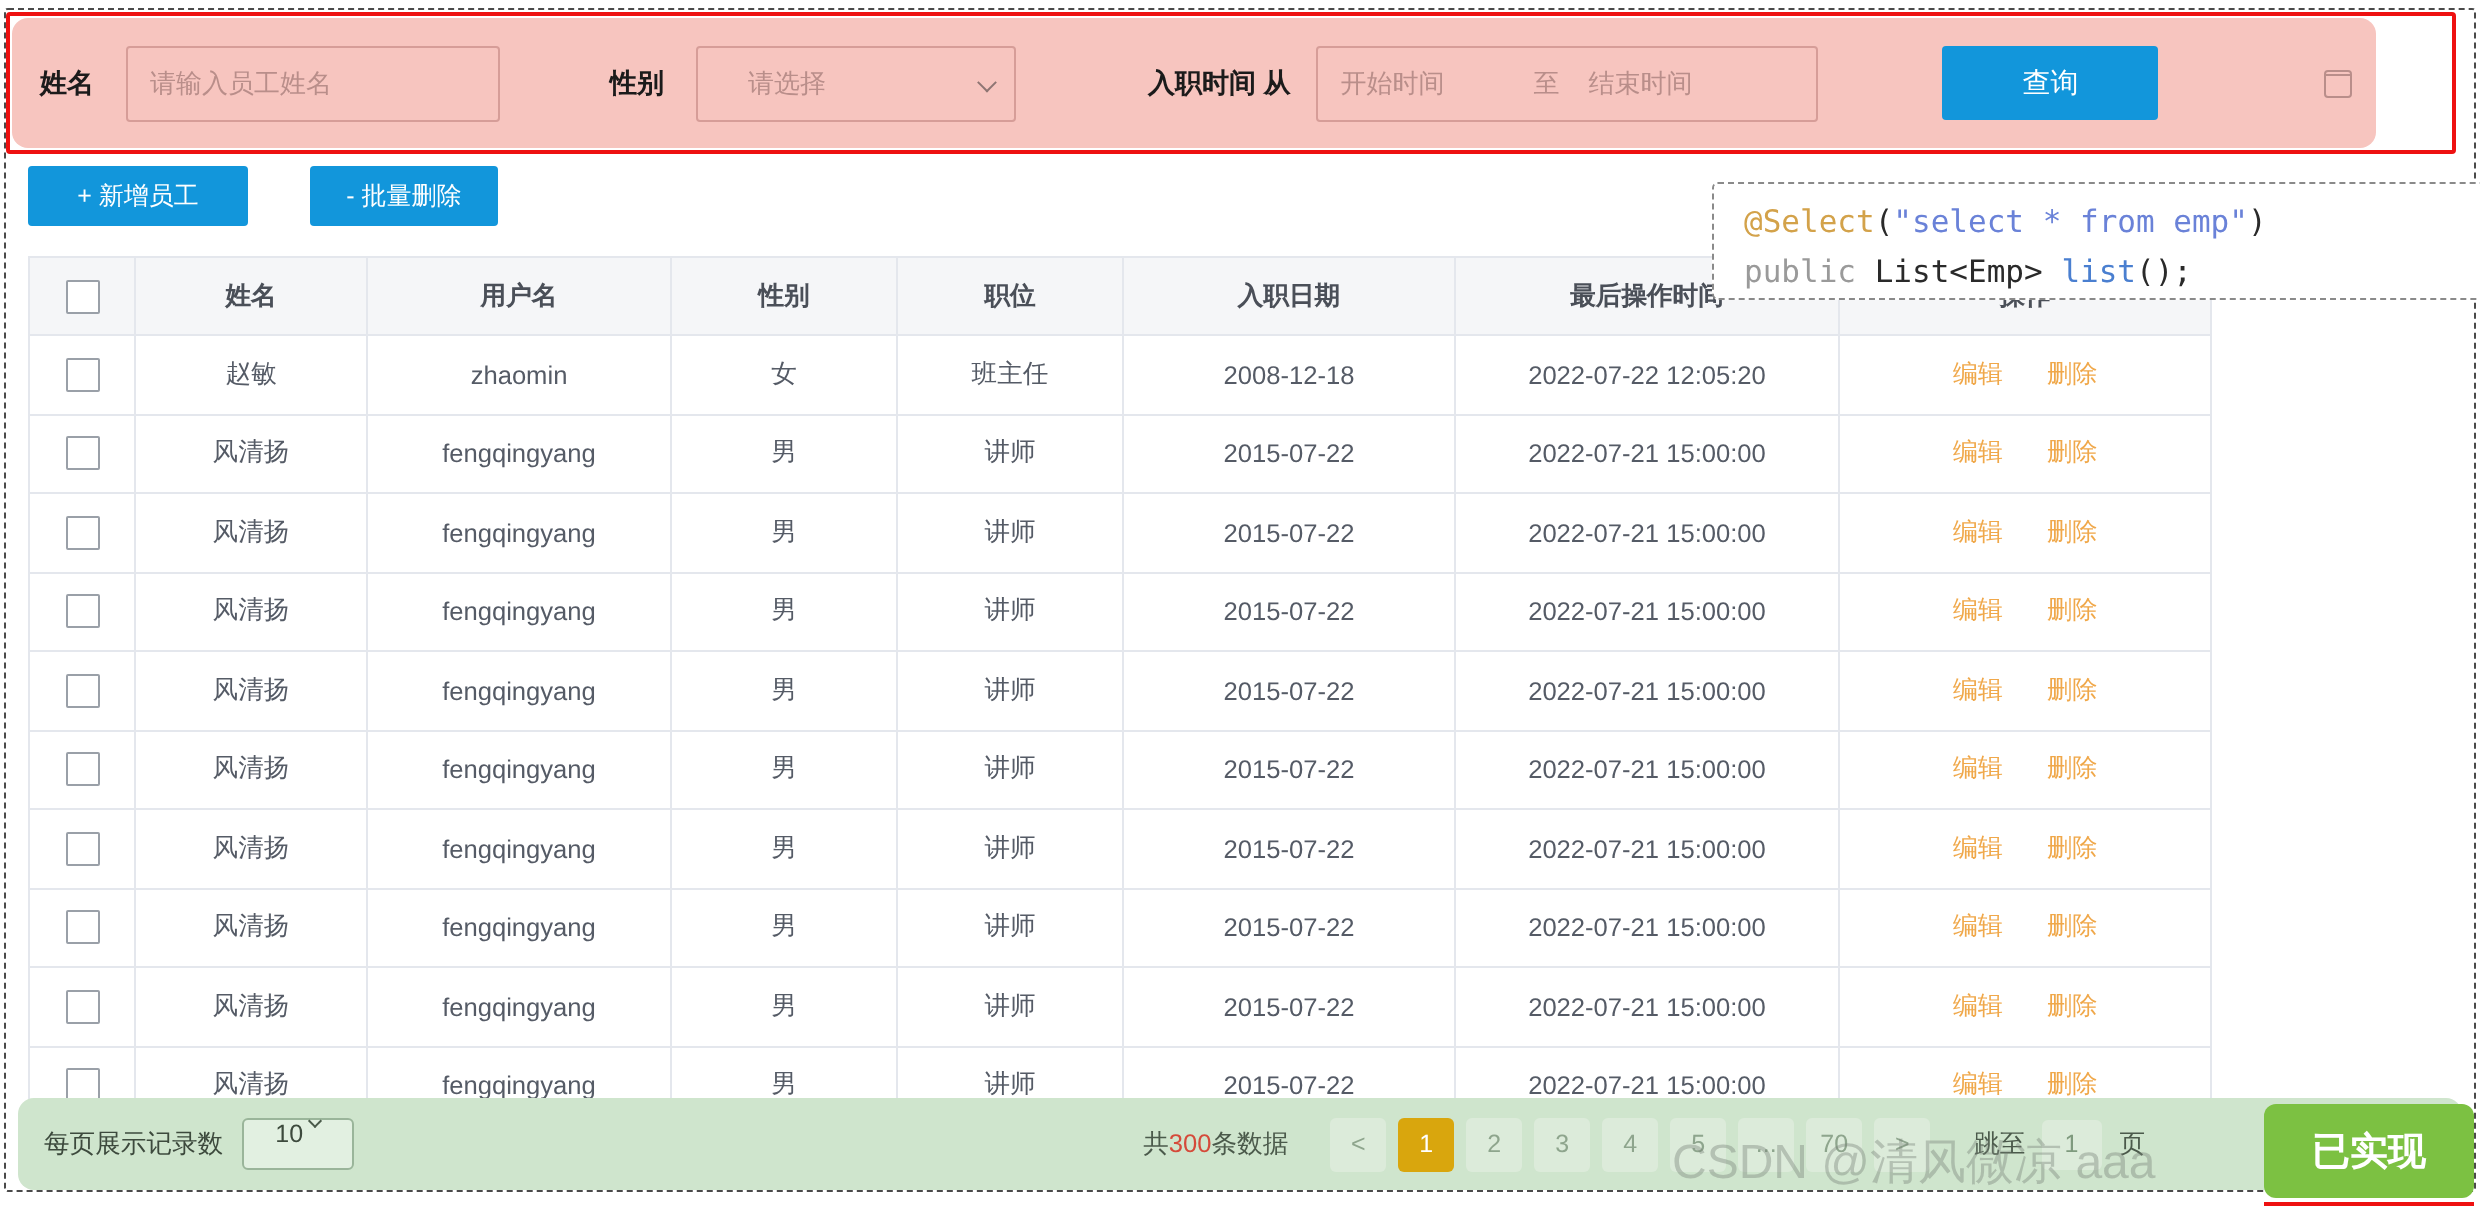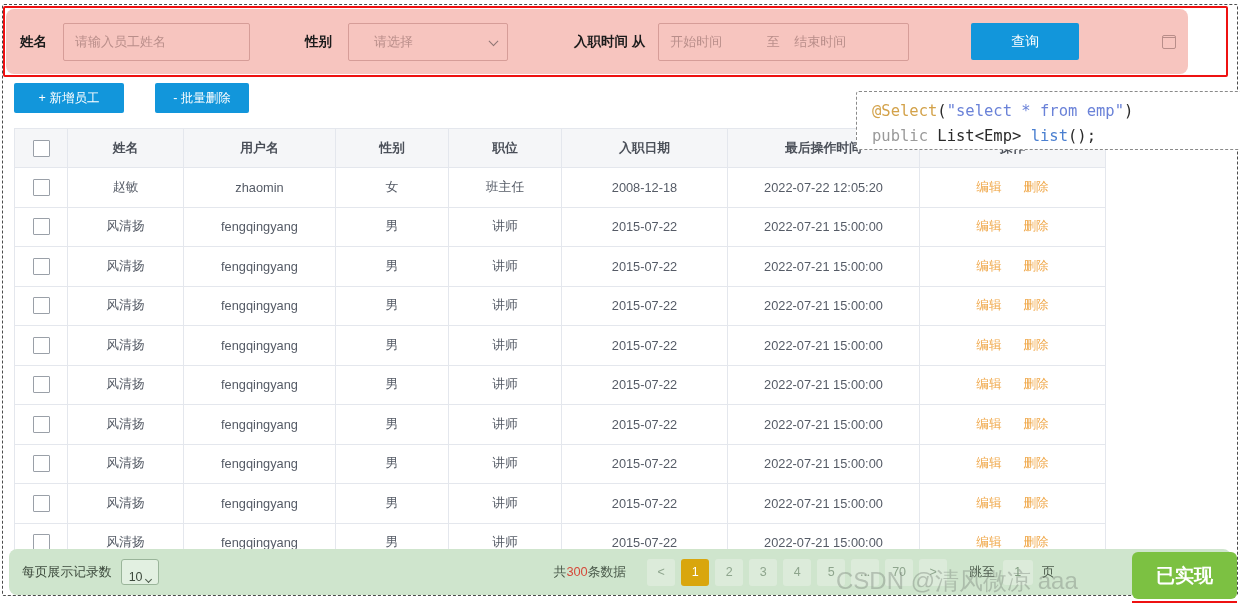--- a/index.html
+++ b/index.html
@@ -187,25 +187,25 @@
     background: #cfe5cd;
     border-radius: 8px;
     display: flex;
     align-items: center;
     font-size: 12.8px;
     color: #4b5a4b;
   }
   #pagesize-label { margin-left: 13px; font-size: 12.8px; color: #3d4a3d; font-family: Liberation Mono, monospace; }
   #pagesize-select {
     margin-left: 9px;
-    width: 38px; height: 26px;
+    width: 56px; height: 26px;
     border: 1px solid #9ab59a;
     background: #e2f0e1;
     border-radius: 3px;
-    display: flex; align-items: flex-end; justify-content: center;
+    display: flex; align-items: flex-start; justify-content: center;
     gap: 3px;
     font-size: 12.5px; color: #3d4a3d;
     cursor: pointer;
   }
   .caret-sm {
     width: 5px; height: 5px;
     border-right: 1.4px solid #4a5a4a;
     border-bottom: 1.4px solid #4a5a4a;
     transform: translateY(-2px) rotate(45deg);
   }

